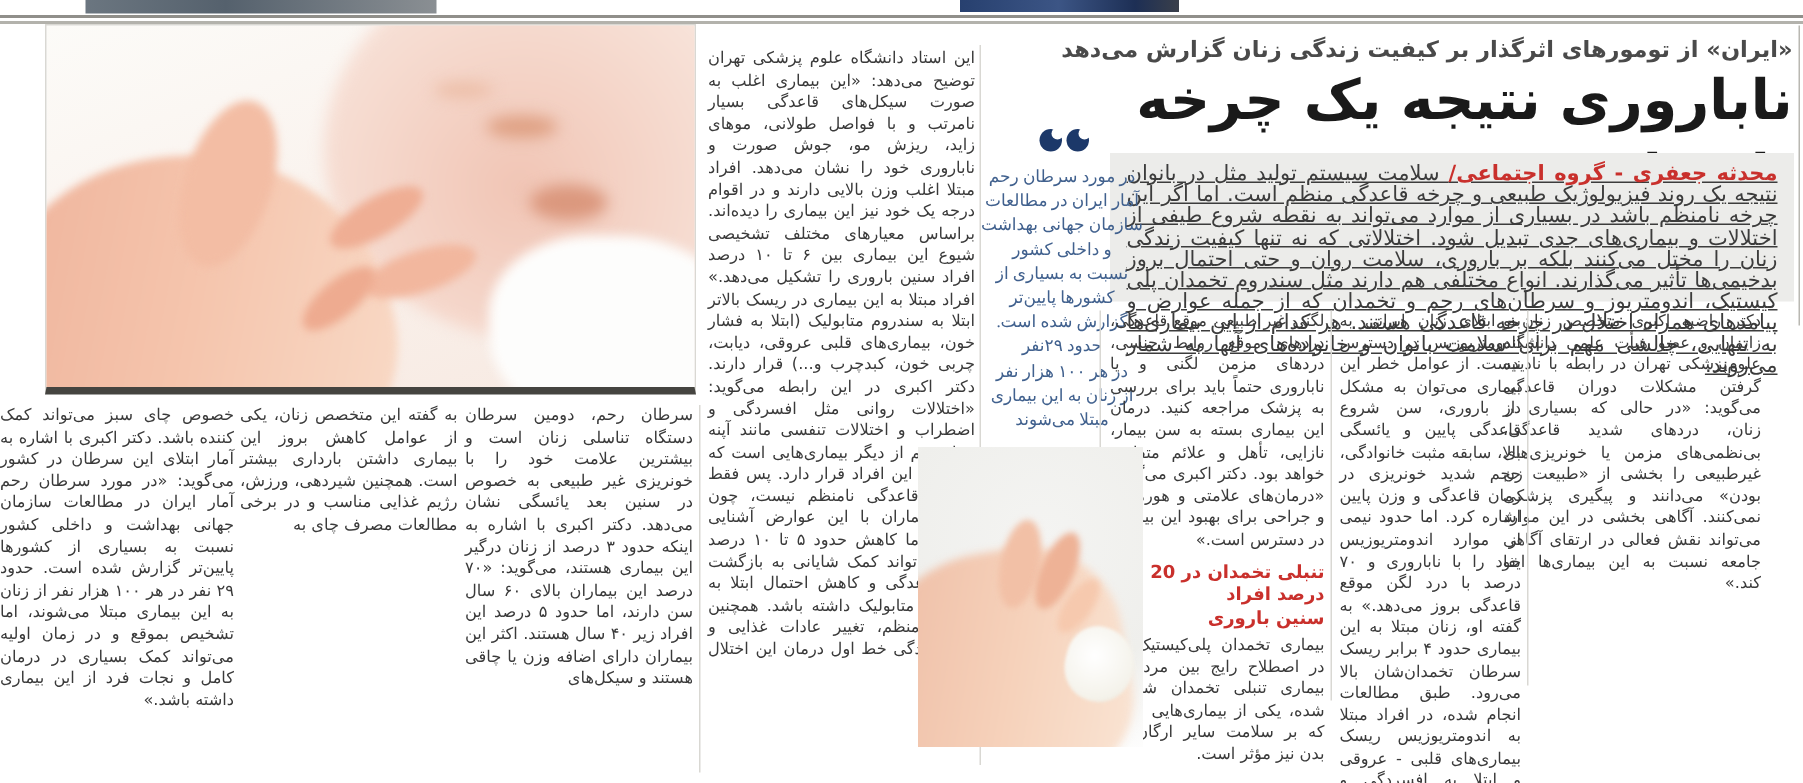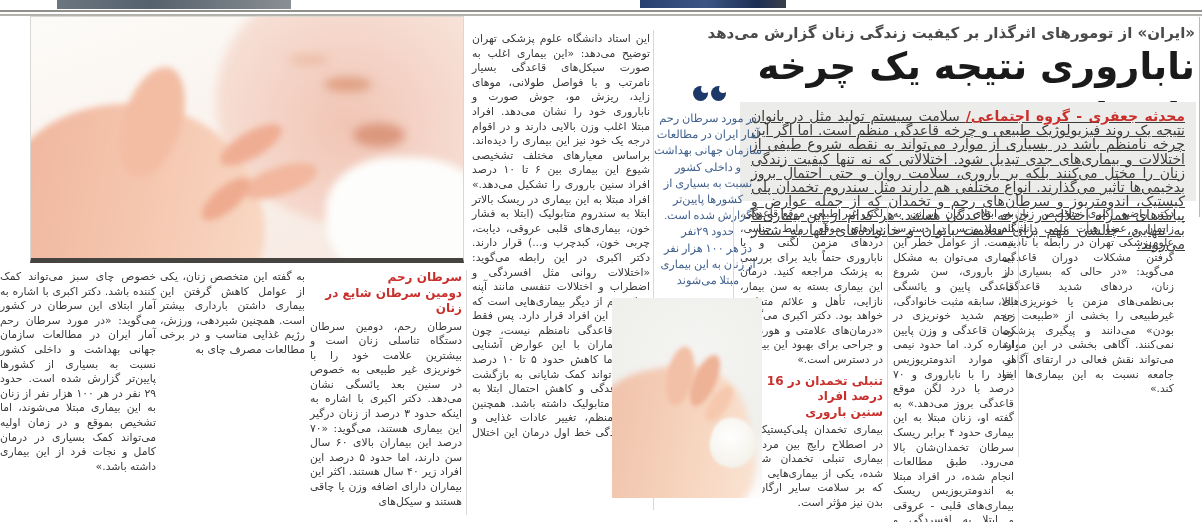--- a/index.html
+++ b/index.html
@@ -113,36 +113,34 @@
 </div>
 
 <div class="abs col col-r1">
   <p>دکتر راضیه اکبری متخصص زنان و زایمان و عضو هیأت علمی دانشگاه علوم‌پزشکی تهران در رابطه با نادیده گرفتن مشکلات دوران قاعدگی می‌گوید: «در حالی که بسیاری از زنان، دردهای شدید قاعدگی، بی‌نظمی‌های مزمن یا خونریزی‌های غیرطبیعی را بخشی از «طبیعت زن بودن» می‌دانند و پیگیری پزشکی نمی‌کنند. آگاهی بخشی در این موارد می‌تواند نقش فعالی در ارتقای آگاهی جامعه نسبت به این بیماری‌ها ایفا کند.»</p>
 </div>
 <div class="abs col col-r2">
   <p>به ابتلای زنان ایرانی به اندومتریوزیس در دسترس نیست. از عوامل خطر این بیماری می‌توان به مشکل در باروری، سن شروع قاعدگی پایین و یائسگی بالا، سابقه مثبت خانوادگی، حجم شدید خونریزی در زمان قاعدگی و وزن پایین اشاره کرد. اما حدود نیمی از موارد اندومتریوزیس خود را با ناباروری و ۷۰ درصد با درد لگن موقع قاعدگی بروز می‌دهد.» به گفته او، زنان مبتلا به این بیماری حدود ۴ برابر ریسک سرطان تخمدان‌شان بالا می‌رود. طبق مطالعات انجام شده، در افراد مبتلا به اندومتریوزیس ریسک بیماری‌های قلبی - عروقی و ابتلا به افسردگی و اضطراب نسبت به خانم‌های غیر مبتلا خیلی بیشتر است. پس در صورت داشتن دردهای</p>
 </div>
 <div class="abs col col-r3">
   <p>لگنی غیر طبیعی موقع قاعدگی، دردهای موقع روابط جنسی، دردهای مزمن لگنی و یا ناباروری حتماً باید برای بررسی به پزشک مراجعه کنید. درمان این بیماری بسته به سن بیمار، نازایی، تأهل و علائم متفاوت خواهد بود. دکتر اکبری می‌گوید: «درمان‌های علامتی و هورمونی و جراحی برای بهبود این بیماری در دسترس است.»</p>
-  <div class="subhead">تنبلی تخمدان در 16 درصد افراد
+  <div class="subhead">تنبلی تخمدان در 20 درصد افراد
 سنین باروری</div>
   <p>بیماری تخمدان پلی‌کیستیک که در اصطلاح رایج بین مردم به بیماری تنبلی تخمدان شناخته شده، یکی از بیماری‌هایی است که بر سلامت سایر ارگان‌های بدن نیز مؤثر است.</p>
 </div>
 
 <div class="abs col col-mid">
   <p>این استاد دانشگاه علوم پزشکی تهران توضیح می‌دهد: «این بیماری اغلب به صورت سیکل‌های قاعدگی بسیار نامرتب و با فواصل طولانی، موهای زاید، ریزش مو، جوش صورت و ناباروری خود را نشان می‌دهد. افراد مبتلا اغلب وزن بالایی دارند و در اقوام درجه یک خود نیز این بیماری را دیده‌اند. براساس معیارهای مختلف تشخیصی شیوع این بیماری بین ۶ تا ۱۰ درصد افراد سنین باروری را تشکیل می‌دهد.» افراد مبتلا به این بیماری در ریسک بالاتر ابتلا به سندروم متابولیک (ابتلا به فشار خون، بیماری‌های قلبی عروقی، دیابت، چربی خون، کبدچرب و...) قرار دارند. دکتر اکبری در این رابطه می‌گوید: «اختلالات روانی مثل افسردگی و اضطراب و اختلالات تنفسی مانند آپنه خواب هم از دیگر بیماری‌هایی است که در کمین این افراد قرار دارد. پس فقط مشکل قاعدگی نامنظم نیست، چون اغلب بیماران با این عوارض آشنایی ندارند. اما کاهش حدود ۵ تا ۱۰ درصد وزن می‌تواند کمک شایانی به بازگشت نظم قاعدگی و کاهش احتمال ابتلا به سندروم متابولیک داشته باشد. همچنین ورزش منظم، تغییر عادات غذایی و سبک زندگی خط اول درمان این اختلال است.»</p>
 </div>
 
 <div class="abs col col-bl-a">
-  <div class="subhead" style="margin-top:0;">سرطان رحم
-دومین سرطان شایع در زنان</div>
   <p>سرطان رحم، دومین سرطان دستگاه تناسلی زنان است و بیشترین علامت خود را با خونریزی غیر طبیعی به خصوص در سنین بعد یائسگی نشان می‌دهد. دکتر اکبری با اشاره به اینکه حدود ۳ درصد از زنان درگیر این بیماری هستند، می‌گوید: «۷۰ درصد این بیماران بالای ۶۰ سال سن دارند، اما حدود ۵ درصد این افراد زیر ۴۰ سال هستند. اکثر این بیماران دارای اضافه وزن یا چاقی هستند و سیکل‌های</p>
 </div>
 <div class="abs col col-bl-b">
-  <p>به گفته این متخصص زنان، یکی از عوامل کاهش گرفتن این بیماری داشتن بارداری بیشتر است. همچنین شیردهی، ورزش، رژیم غذایی مناسب و در برخی مطالعات مصرف چای به</p>
+  <p>به گفته این متخصص زنان، یکی از عوامل کاهش بروز این بیماری داشتن بارداری بیشتر است. همچنین شیردهی، ورزش، رژیم غذایی مناسب و در برخی مطالعات مصرف چای به</p>
 </div>
 <div class="abs col col-bl-c">
   <p>خصوص چای سبز می‌تواند کمک کننده باشد. دکتر اکبری با اشاره به آمار ابتلای این سرطان در کشور می‌گوید: «در مورد سرطان رحم آمار ایران در مطالعات سازمان جهانی بهداشت و داخلی کشور نسبت به بسیاری از کشورها پایین‌تر گزارش شده است. حدود ۲۹ نفر در هر ۱۰۰ هزار نفر از زنان به این بیماری مبتلا می‌شوند، اما تشخیص بموقع و در زمان اولیه می‌تواند کمک بسیاری در درمان کامل و نجات فرد از این بیماری داشته باشد.»</p>
 </div>
 
 <div class="abs vr vr-a"></div>
 <div class="abs vr vr-b"></div>
 <div class="abs vr vr-c"></div>
 <div class="abs vr vr-d"></div>
 <div class="abs vr vr-e"></div>

